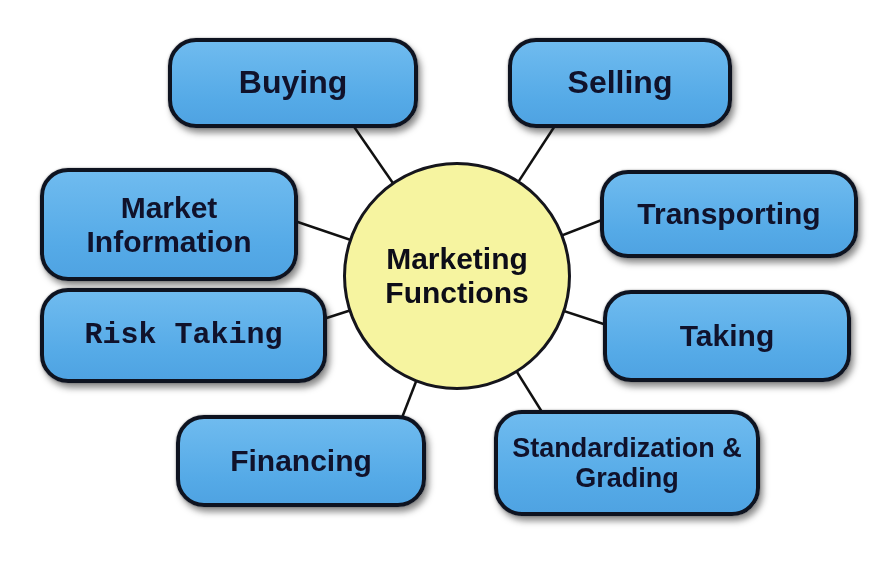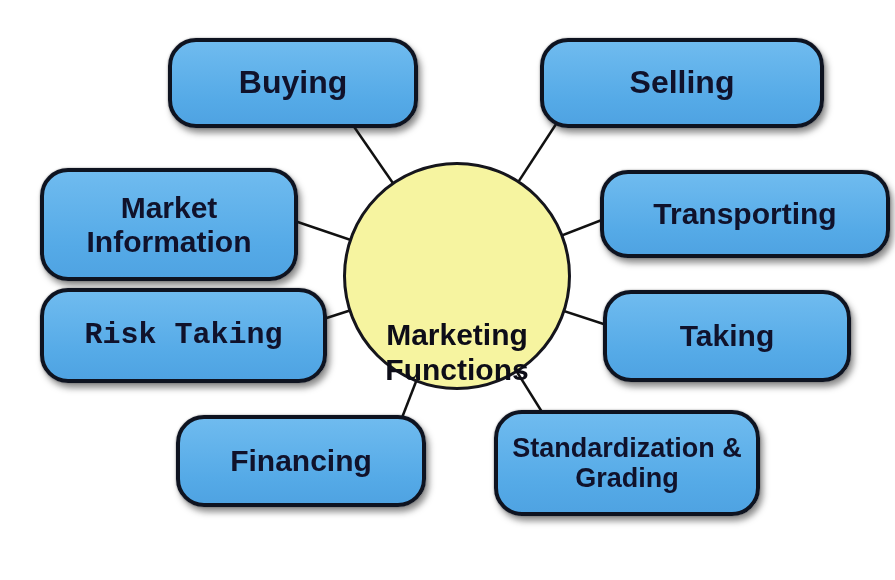--- a/index.html
+++ b/index.html
@@ -35,43 +35,43 @@
     border-radius: 28px;
     box-shadow: 3px 5px 6px rgba(30, 30, 30, 0.5), 0 0 2px rgba(0,0,0,0.4);
     color: #10122b;
     font-weight: 700;
     font-size: 30px;
     line-height: 1.12;
     box-sizing: border-box;
     padding: 4px 2px;
   }
   .node-buying        { left: 168px; top: 38px;  width: 250px; height: 90px;  font-size: 32px; }
-  .node-selling       { left: 508px; top: 38px;  width: 284px; height: 90px;  font-size: 32px; margin-left: 32px; }
+  .node-selling       { left: 508px; top: 38px;  width: 224px; height: 90px;  font-size: 32px; }
   .node-market-info   { left: 40px;  top: 168px; width: 258px; height: 113px; }
-  .node-transporting  { left: 600px; top: 170px; width: 290px; height: 88px;  }
+  .node-transporting  { left: 600px; top: 170px; width: 258px; height: 88px;  }
   .node-risk-taking   { left: 40px;  top: 288px; width: 287px; height: 95px; font-family: Liberation Mono, monospace;  }
   .node-storing       { left: 603px; top: 290px; width: 248px; height: 92px;  }
   .node-financing     { left: 176px; top: 415px; width: 250px; height: 92px;  }
   .node-standardization { left: 494px; top: 410px; width: 266px; height: 106px; font-size: 27px; }
   .node-label {
     display: inline-block;
     max-width: 240px;
   }
   .center-circle {
     position: absolute;
     z-index: 2;
     left: 343px;
     top: 162px;
     width: 228px;
     height: 228px;
     border-radius: 50%;
     background: #f6f4a0;
     border: 3px solid #15151c;
     display: flex;
-    align-items: flex-end;
+    align-items: center;
     justify-content: center;
     text-align: center;
     box-sizing: border-box;
     color: #0d0d18;
     font-weight: 700;
     font-size: 30px;
     line-height: 1.15;
   }
   .center-label {
     display: inline-block;

